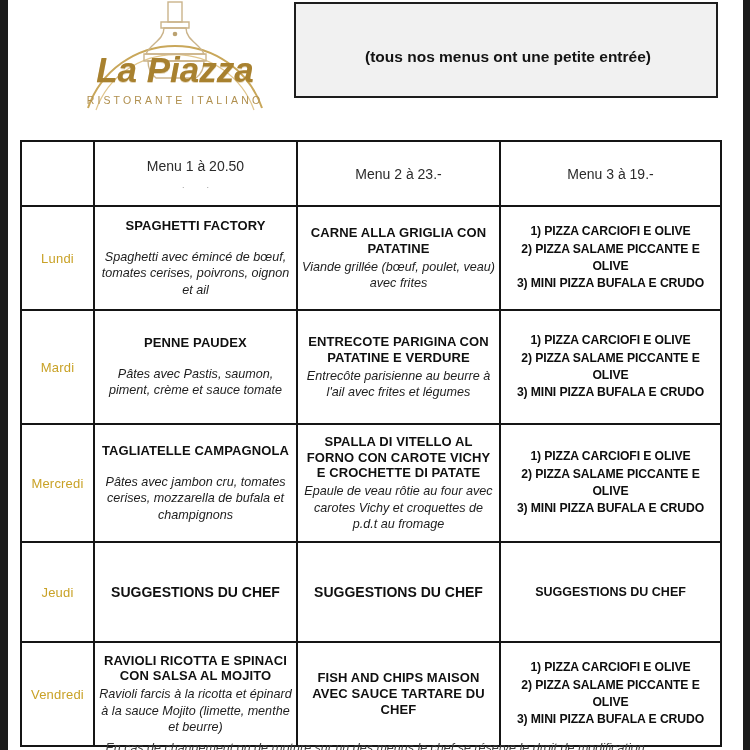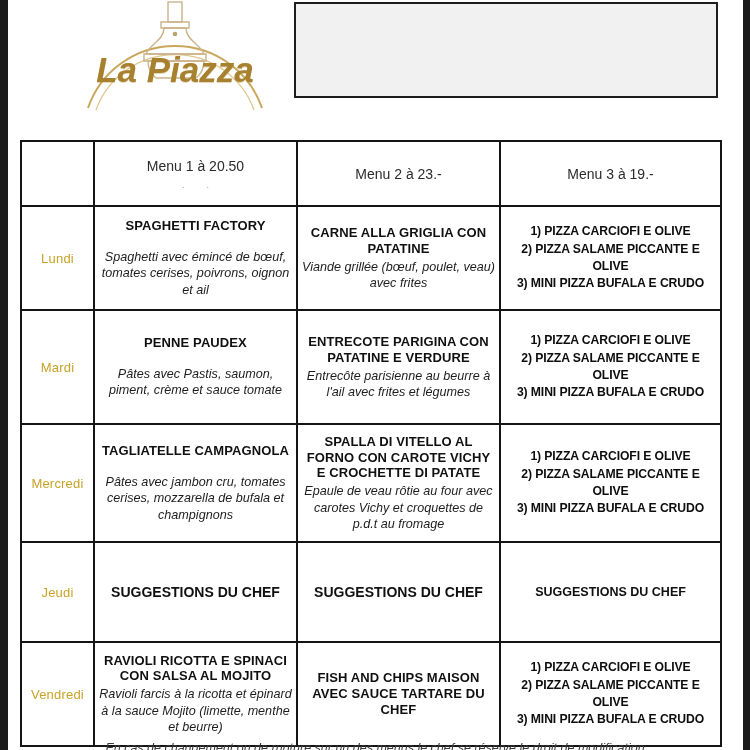--- a/index.html
+++ b/index.html
@@ -195,23 +195,25 @@
       <g fill="none" stroke="#cbb48b" stroke-width="1.4">
         <rect x="108" y="2" width="14" height="20"></rect>
         <path d="M101 22 h28 v6 h-28 z"></path>
         <path d="M104 28 c0 12 -14 16 -18 26 h58 c-4 -10 -18 -14 -18 -26 z"></path>
         <path d="M84 54 h62 v7 h-62 z"></path>
         <path d="M88 61 c0 9 4 14 8 17 h40 c4 -3 8 -8 8 -17 z"></path>
         <circle cx="115" cy="34" r="2.3" fill="#bba271" stroke="none"></circle>
       </g>
     </svg>
     <div class="logo-script">La Piazza</div>
+    <div class="logo-sub">RISTORANTE ITALIANO</div>
   </div>
 
   <div class="title-box">
+    <div class="title-sub">(tous nos menus ont une petite entrée)</div>
   </div>
 
   <table class="menu-table">
     <colgroup>
       <col class="col-day">
         <col class="col-m1">
         <col class="col-m2">
         <col class="col-m3">
     </colgroup>
     <tbody>

